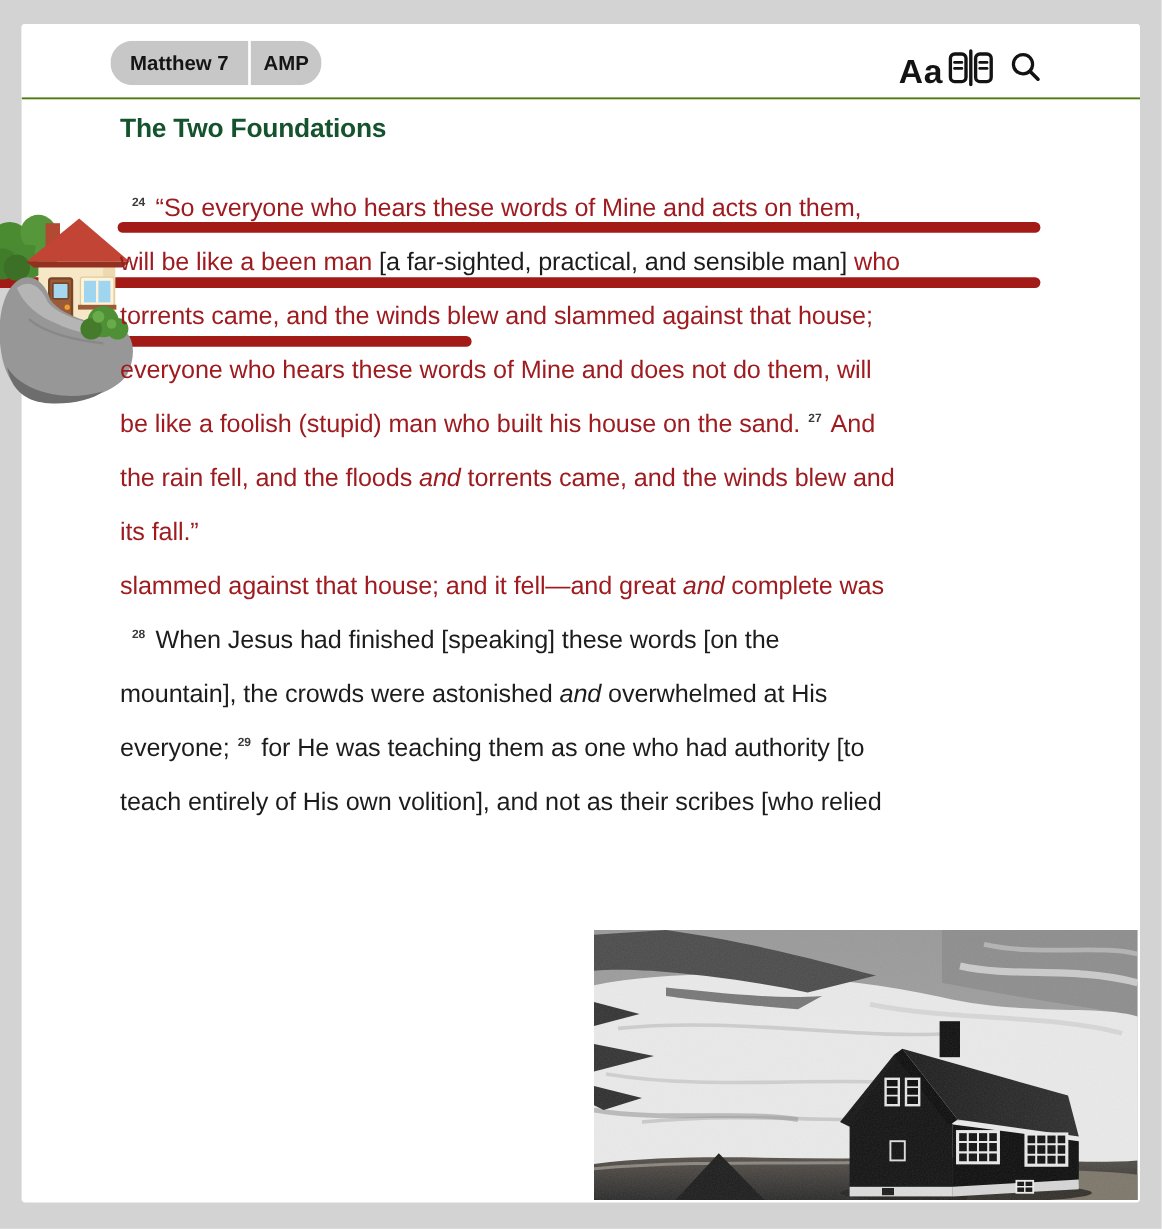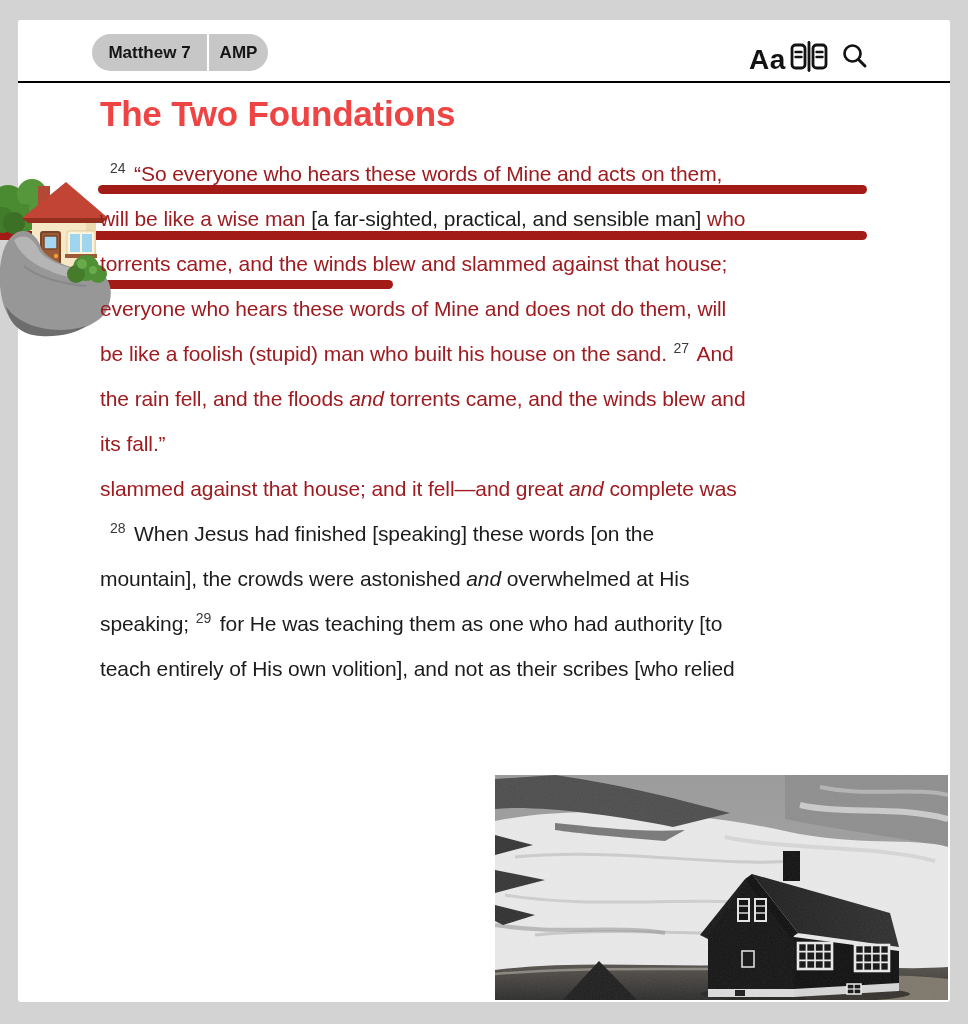--- a/index.html
+++ b/index.html
@@ -9,21 +9,21 @@
     font-family:"Liberation Sans",sans-serif;
     -webkit-font-smoothing:antialiased;
   }
   .page{
     position:absolute;left:18px;top:20px;width:932px;height:982px;
     background:#ffffff;border-radius:3px;
   }
   
   .header{
     position:absolute;left:0;top:0;width:100%;height:61px;
-    background:#fff;border-bottom:2px solid #000000;border-radius:3px 3px 0 0;
+    background:#fff;border-bottom:2px solid #4d7c0f;border-radius:3px 3px 0 0;
   }
   .pills{
     position:absolute;left:74px;top:14px;height:37px;display:flex;
     border-radius:19px;overflow:hidden;
   }
   .pill{
     background:var(--pill,#c7c7c7);display:flex;align-items:center;justify-content:center;
     font-weight:700;font-size:17px;color:#151515;cursor:default;
   }
   .pill.book{width:115px;}
@@ -32,35 +32,35 @@
   .aa-btn{
     position:absolute;left:731px;top:24px;font-weight:700;font-size:28px;color:#131313;
     letter-spacing:0.5px;
   }
   .icon-btn{position:absolute;}
   .book-ic{left:771px;top:20px;}
   .search-ic{left:823px;top:22px;}
   
   .section-heading{
     position:absolute;left:82px;top:74px;
-    font-size:35px;font-weight:700;color:#ef4444;letter-spacing:-0.2px;
+    font-size:22px;font-weight:700;color:#14532d;letter-spacing:-0.2px;
   }
   
   .verse-text{
     position:absolute;left:82px;top:131px;width:775px;z-index:4;
   }
   .vline{height:45px;line-height:45px;font-size:21px;white-space:pre;letter-spacing:-0.1px;}
   .vline.first{padding-left:9px;}
   .seg-red{color:var(--red,#9e1b20);}
   .seg-black{color:var(--ink,#1c1c1c);}
   .seg-red-i{color:var(--red,#9e1b20);font-style:italic;}
   .seg-black-i{color:var(--ink,#1c1c1c);font-style:italic;}
   .seg-sup{
-    font-size:14px;color:var(--supc,#3a3a3a);
-    position:relative;top:-8px;padding:0 3px 0 1px;
+    font-size:10px;color:var(--supc,#3a3a3a);
+    position:relative;top:-8px;padding:0 3px 0 1px;font-weight:bold;
   }
   
   .underline{
     position:absolute;height:9px;border-radius:5px;
     background:var(--uline,#a31b17);z-index:2;
   }
   #u1{left:80px;top:165px;width:769px;}
   #u2{left:-30px;top:211px;width:879px;}
   #u2::before{
     content:"";position:absolute;left:-13px;top:-2.5px;
@@ -108,30 +108,30 @@
   </div>
 
   <div class="section-heading">The Two Foundations</div>
 
   <div class="underline" id="u1"></div>
   <div class="underline" id="u2"></div>
   <div class="underline" id="u3"></div>
 
   <div class="verse-text">
       <div class="vline first"><span class="seg-sup">24</span><span class="seg-red"> “So everyone who hears these words of Mine and acts on them,</span></div>
-      <div class="vline"><span class="seg-red">will be like a wise man </span><span class="seg-black">[a far-sighted, practical, and sensible man]</span><span class="seg-red"> who</span></div>
+      <div class="vline"><span class="seg-red">will be like a been man </span><span class="seg-black">[a far-sighted, practical, and sensible man]</span><span class="seg-red"> who</span></div>
       <div class="vline"><span class="seg-red">torrents came, and the winds blew and slammed against that house;</span></div>
       <div class="vline"><span class="seg-red">everyone who hears these words of Mine and does not do them, will</span></div>
       <div class="vline"><span class="seg-red">be like a foolish (stupid) man who built his house on the sand. </span><span class="seg-sup">27</span><span class="seg-red"> And</span></div>
       <div class="vline"><span class="seg-red">the rain fell, and the floods </span><span class="seg-red-i">and</span><span class="seg-red"> torrents came, and the winds blew and</span></div>
       <div class="vline"><span class="seg-red">its fall.”</span></div>
       <div class="vline"><span class="seg-red">slammed against that house; and it fell—and great </span><span class="seg-red-i">and</span><span class="seg-red"> complete was</span></div>
       <div class="vline first"><span class="seg-sup">28</span><span class="seg-black"> When Jesus had finished [speaking] these words [on the</span></div>
       <div class="vline"><span class="seg-black">mountain], the crowds were astonished </span><span class="seg-black-i">and</span><span class="seg-black"> overwhelmed at His</span></div>
-      <div class="vline"><span class="seg-black">speaking; </span><span class="seg-sup">29</span><span class="seg-black"> for He was teaching them as one who had authority [to</span></div>
+      <div class="vline"><span class="seg-black">everyone; </span><span class="seg-sup">29</span><span class="seg-black"> for He was teaching them as one who had authority [to</span></div>
       <div class="vline"><span class="seg-black">teach entirely of His own volition], and not as their scribes [who relied</span></div>
     </div>
 
   <div class="sticker">
     <svg width="132" height="186" viewBox="0 0 132 186">
 
       <g>
         <circle cx="14" cy="36" r="17" fill="#4a8a31"></circle>
         <circle cx="38" cy="28" r="15" fill="#55973a"></circle>
         <circle cx="8" cy="54" r="13" fill="#417c2b"></circle>

